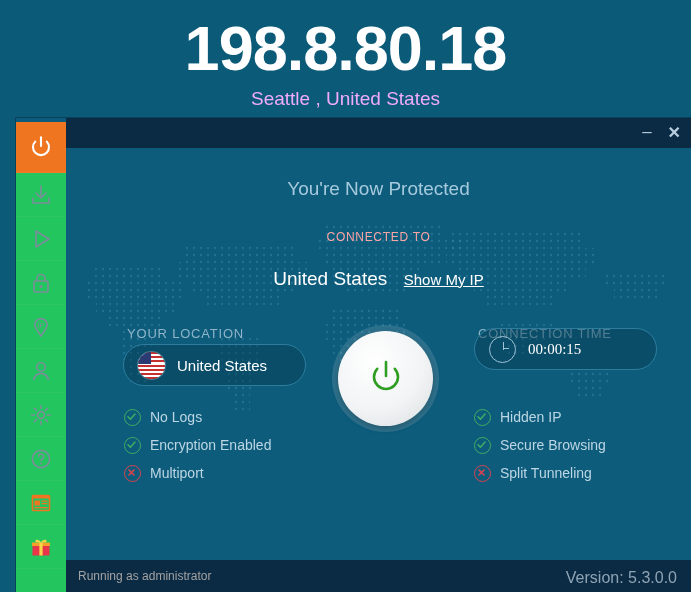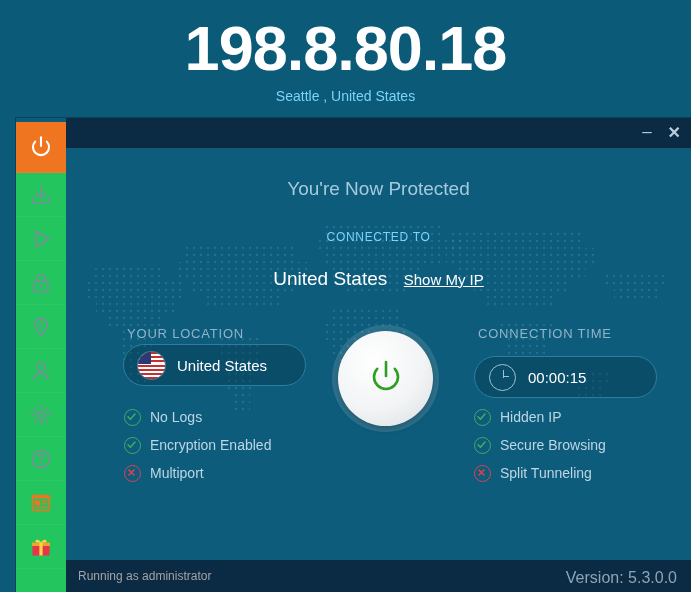--- a/index.html
+++ b/index.html
@@ -27,21 +27,21 @@
 
   
   #header{position:absolute;left:0;top:0;width:691px;height:118px;background:#0a5a78;}
   #ip-address{
     position:absolute;left:0;top:8px;width:691px;text-align:center;
     color:#ffffff;font-size:63px;font-weight:bold;letter-spacing:-1px;
     line-height:80px;
   }
   #ip-location{
     position:absolute;left:0;top:88px;width:691px;text-align:center;
-    color:#7dd3fc;font-size:14px;
+    color:#f0abfc;font-size:19px;
   }
 
   
   #vpn-window{
     position:absolute;left:16px;top:118px;width:675px;height:474px;
     background:#0d5c7c;box-shadow:0 0 0 1px rgba(0,0,0,.25);
   }
 
   
   #sidebar{
@@ -75,21 +75,21 @@
     background:#0d5c7c;overflow:hidden;
   }
   #dotmap{position:absolute;inset:0;opacity:.85;}
 
   #protected-title{
     position:absolute;left:0;top:30px;width:625px;text-align:center;
     color:#a6cadd;font-size:19px;
   }
   #connected-label{
     position:absolute;left:0;top:82px;width:625px;text-align:center;
-    color:#7dd3fc;font-size:12px;letter-spacing:.7px;
+    color:#fca5a5;font-size:12px;letter-spacing:.7px;
   }
   #country-row{
     position:absolute;left:0;top:120px;width:625px;text-align:center;
     white-space:nowrap;
   }
   #country-name{color:#ffffff;font-size:19px;vertical-align:middle;}
   #show-my-ip{
     color:#ffffff;font-size:15px;text-decoration:underline;margin-left:12px;
     cursor:pointer;vertical-align:middle;
   }
@@ -100,21 +100,21 @@
   }
   #loc-label{left:61px;top:178px;}
   #time-label{left:412px;top:178px;}
 
   .pill{
     position:absolute;height:42px;border:1px solid #2c7d9e;border-radius:21px;
     background:rgba(7,60,82,.45);display:flex;align-items:center;
     padding-left:14px;box-sizing:border-box;cursor:pointer;
   }
   #loc-pill{left:57px;top:196px;width:183px;}
-  #time-pill{left:408px;top:208px;width:183px;}
+  #time-pill{left:408px;top:180px;width:183px;font-family:Liberation Serif, serif;}
   .pill-text{color:#ffffff;font-size:15px;margin-left:12px;}
 
   .flag{
     width:27px;height:27px;border-radius:50%;overflow:hidden;position:relative;
     flex:0 0 auto;box-shadow:0 0 0 1px rgba(255,255,255,.25);
   }
   .flag .stripes{position:absolute;inset:0;background:
     repeating-linear-gradient(#c3302f 0 2.1px,#ffffff 2.1px 4.2px);}
   .flag .canton{position:absolute;left:0;top:0;width:13px;height:12px;background:#2a3b74;}
 

